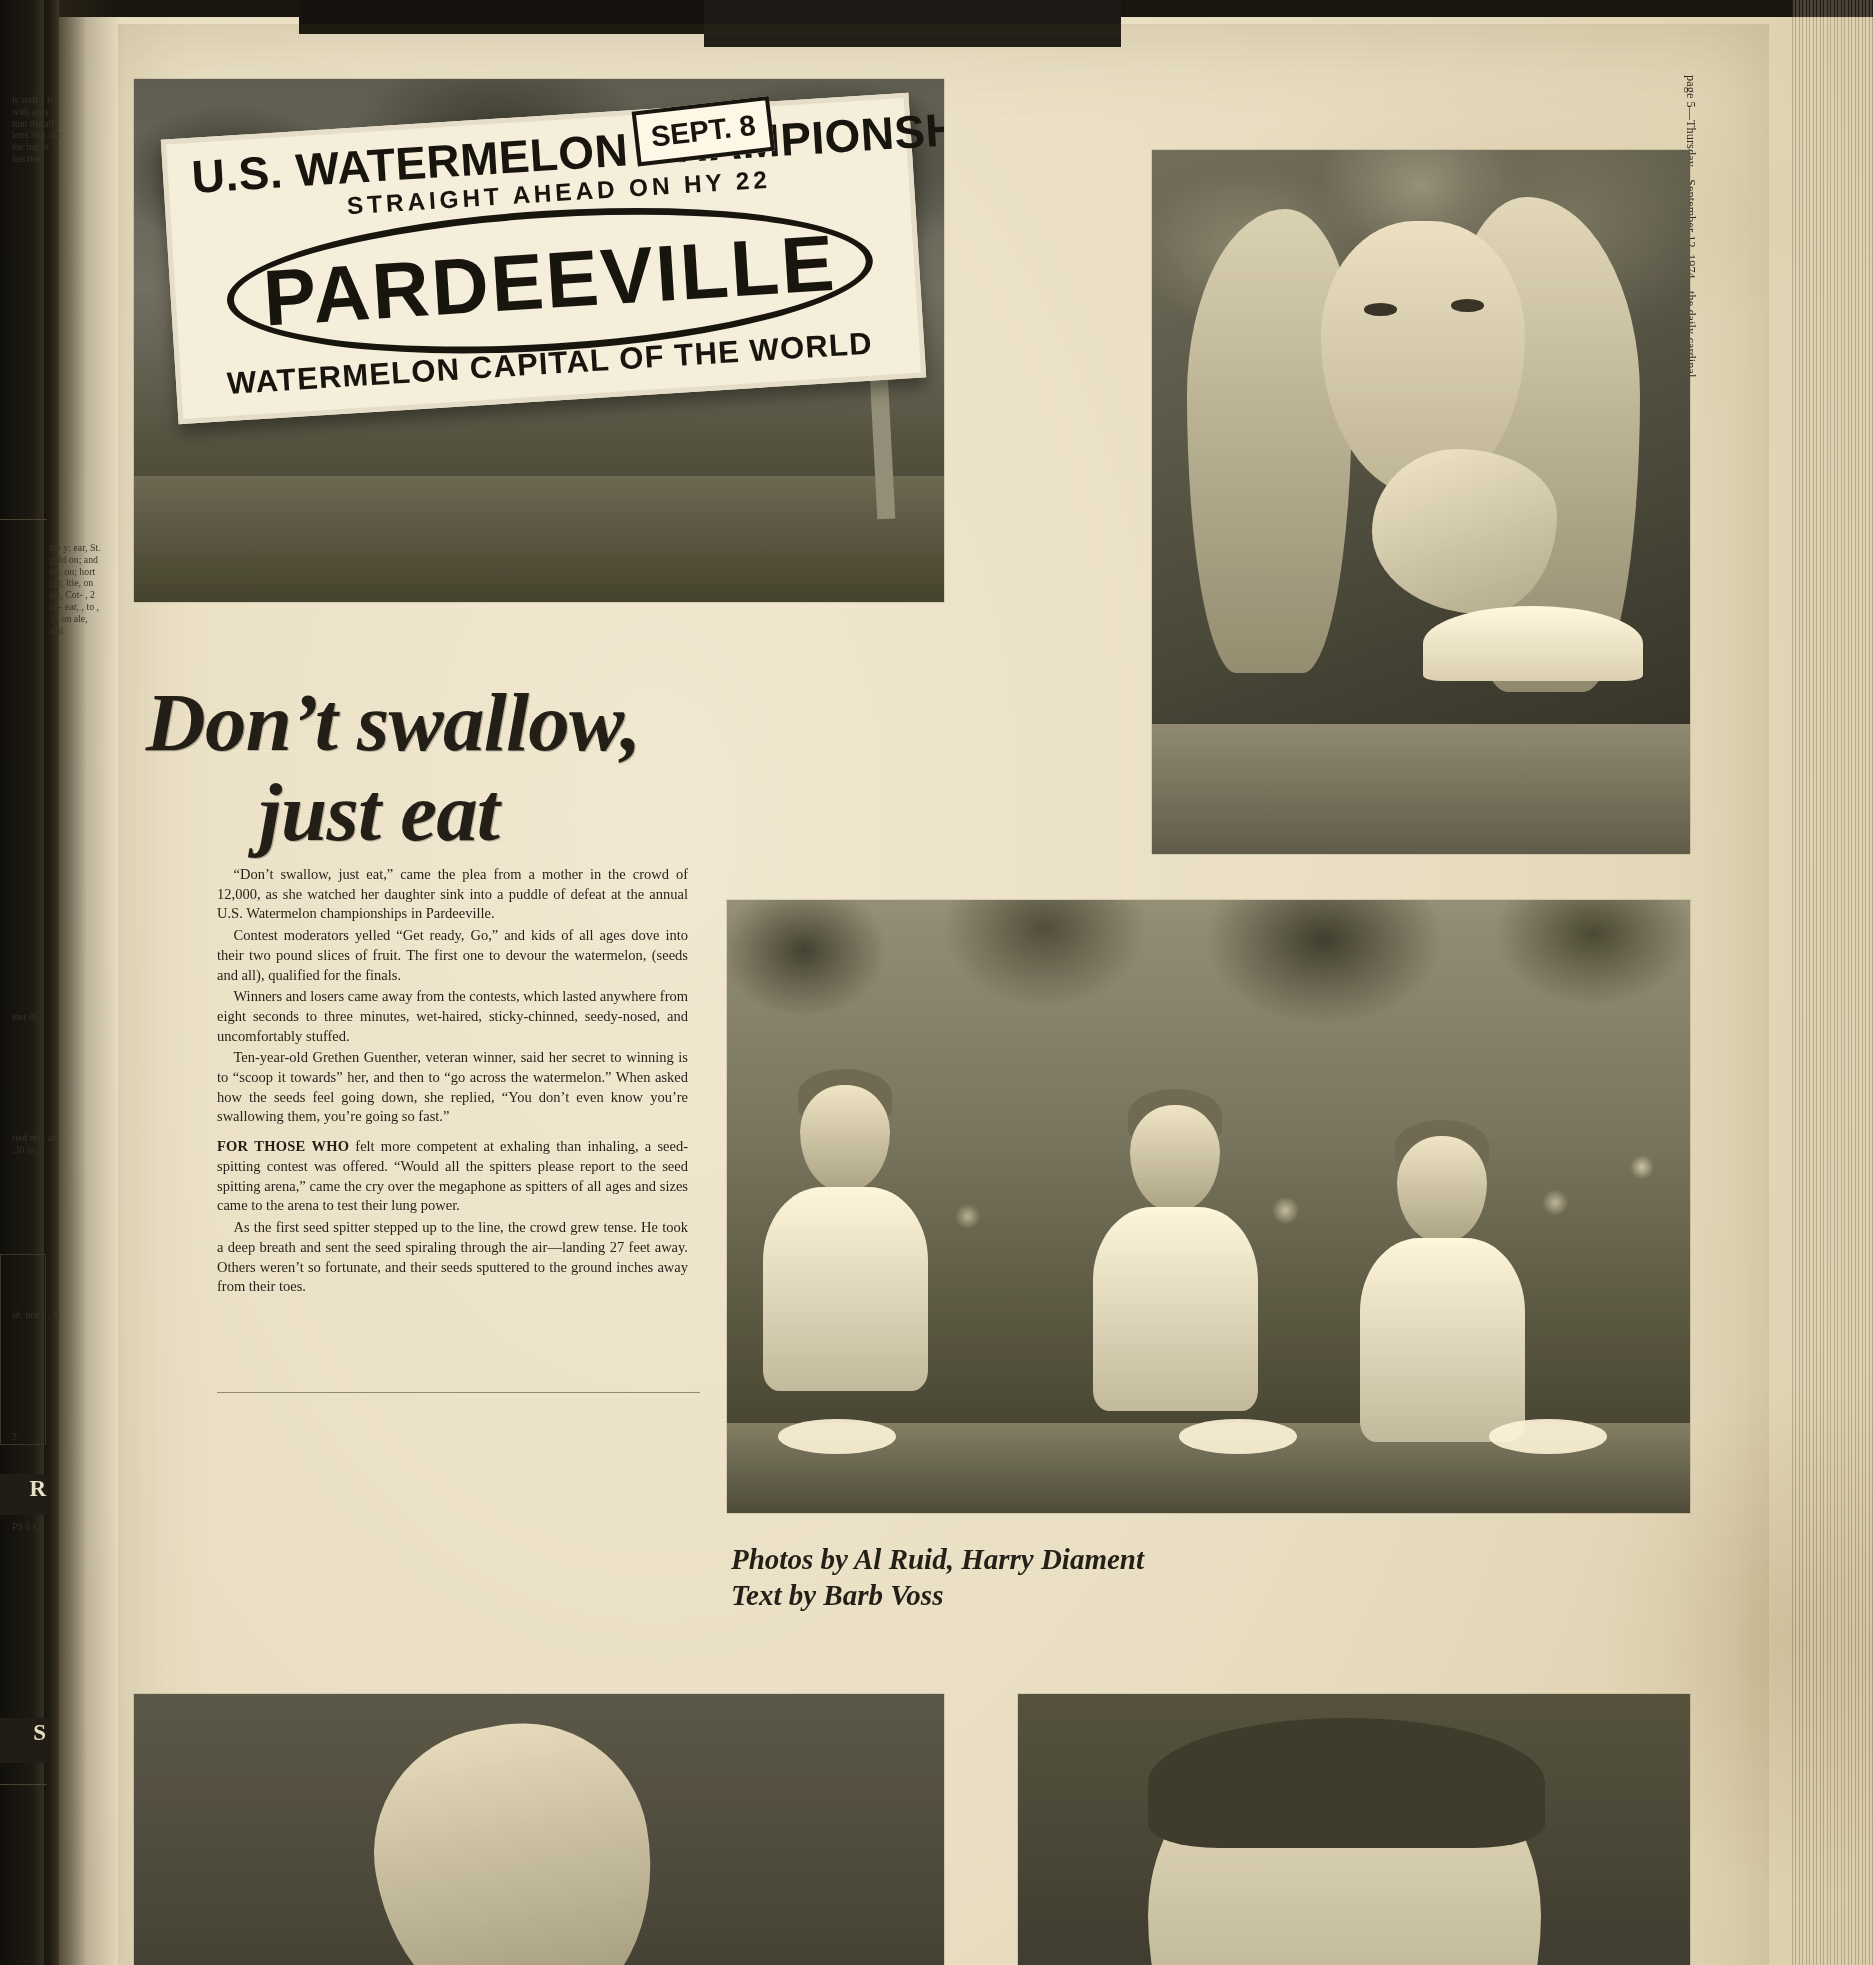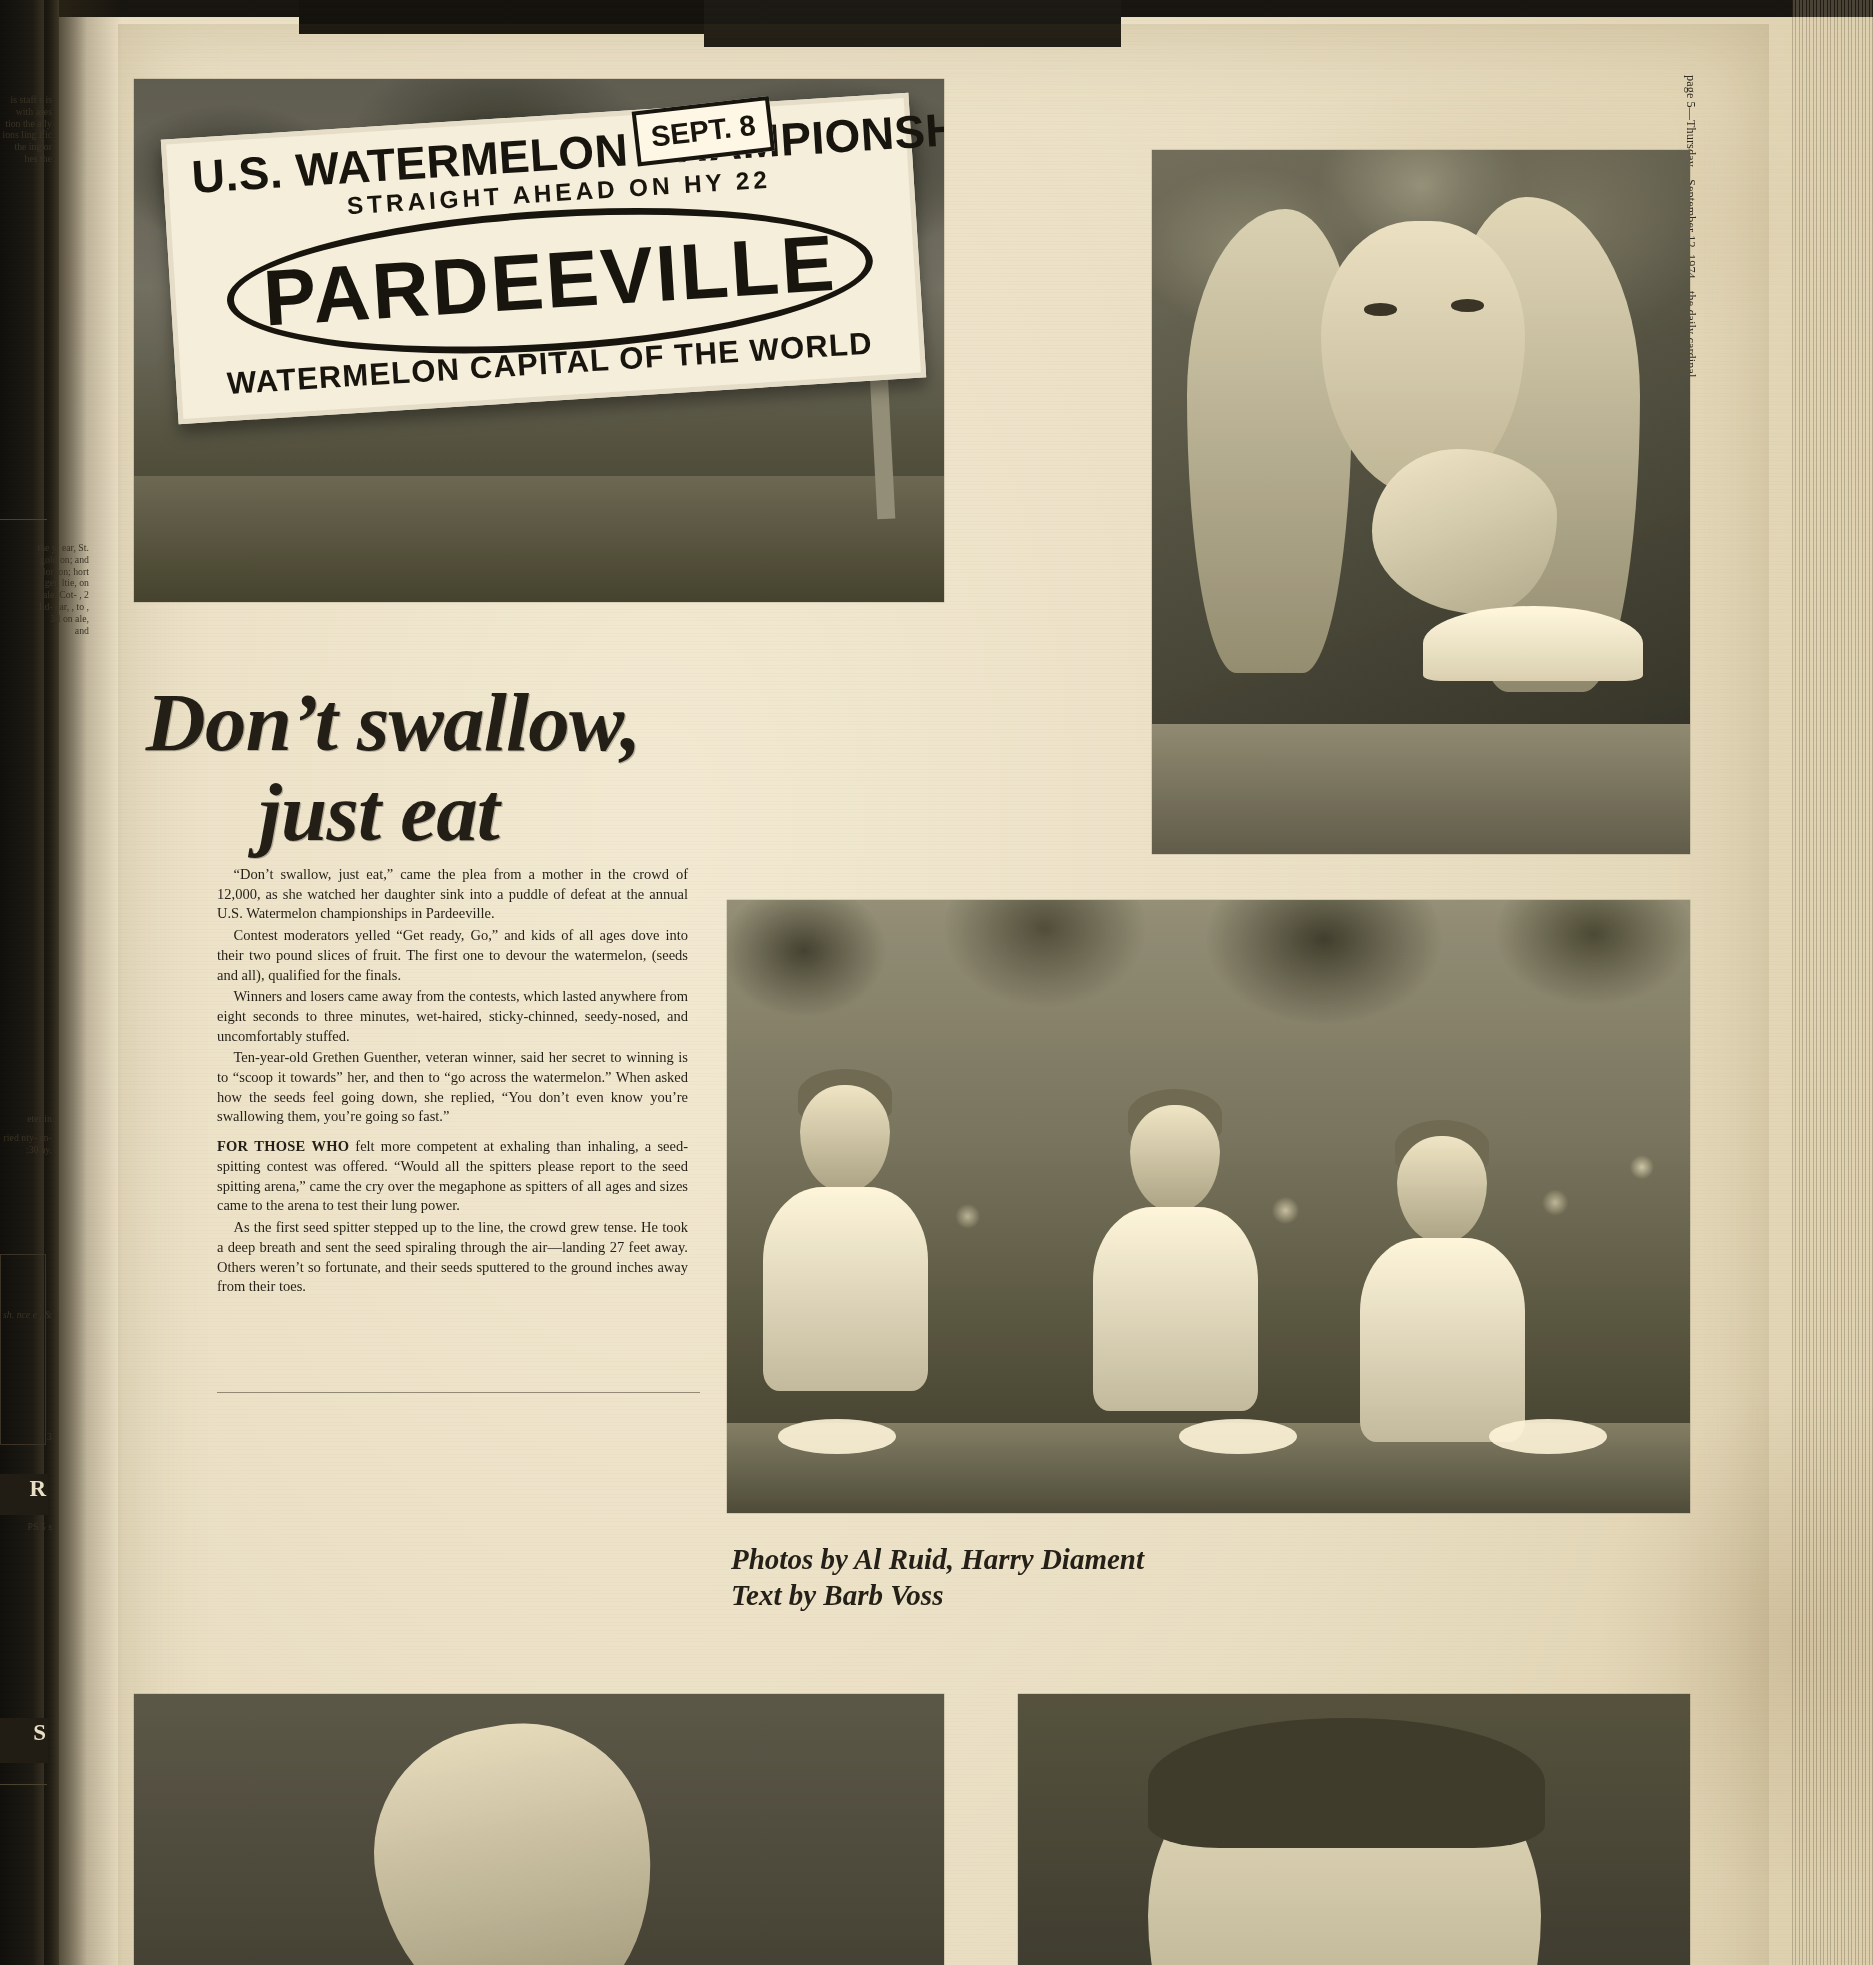--- a/index.html
+++ b/index.html
@@ -105,22 +105,22 @@
 
   
   .bleed-col {
     position: absolute;
     left: 0px;
     top: 90px;
     width: 52px;
     color: #3a3326;
     font-size: 9.8px;
     line-height: 11.8px;
-    text-align: right;
     font-family: "Liberation Serif", serif;
+    padding-left: 12px;
   }
   .bleed-rule {
     position: absolute;
     left: 0; width: 47px;
     height: 1.2px; background: #4a412f;
   }
   .bleed-box {
     position: absolute;
     left: 0;
     border: 1.6px solid #3a3326;
@@ -425,21 +425,21 @@
 ale,
 Cot-
 , 2
 lid-
 ear,
 , to
 , 3
 l on
 ale,
 and</div>
-  <div class="bleed-col" style="top:1113px;">eter
+  <div class="bleed-col" style="top:1011px;">eter
 in</div>
   <div class="bleed-col" style="top:1132px;">ried
 nty-
 an-
 :30
 ay.</div>
   <div class="bleed-box" style="top:1254px; width:44px; height:189px;"></div>
   <div class="bleed-col" style="top:1309px;font-style:italic;">sh.
 nce
 e ,

